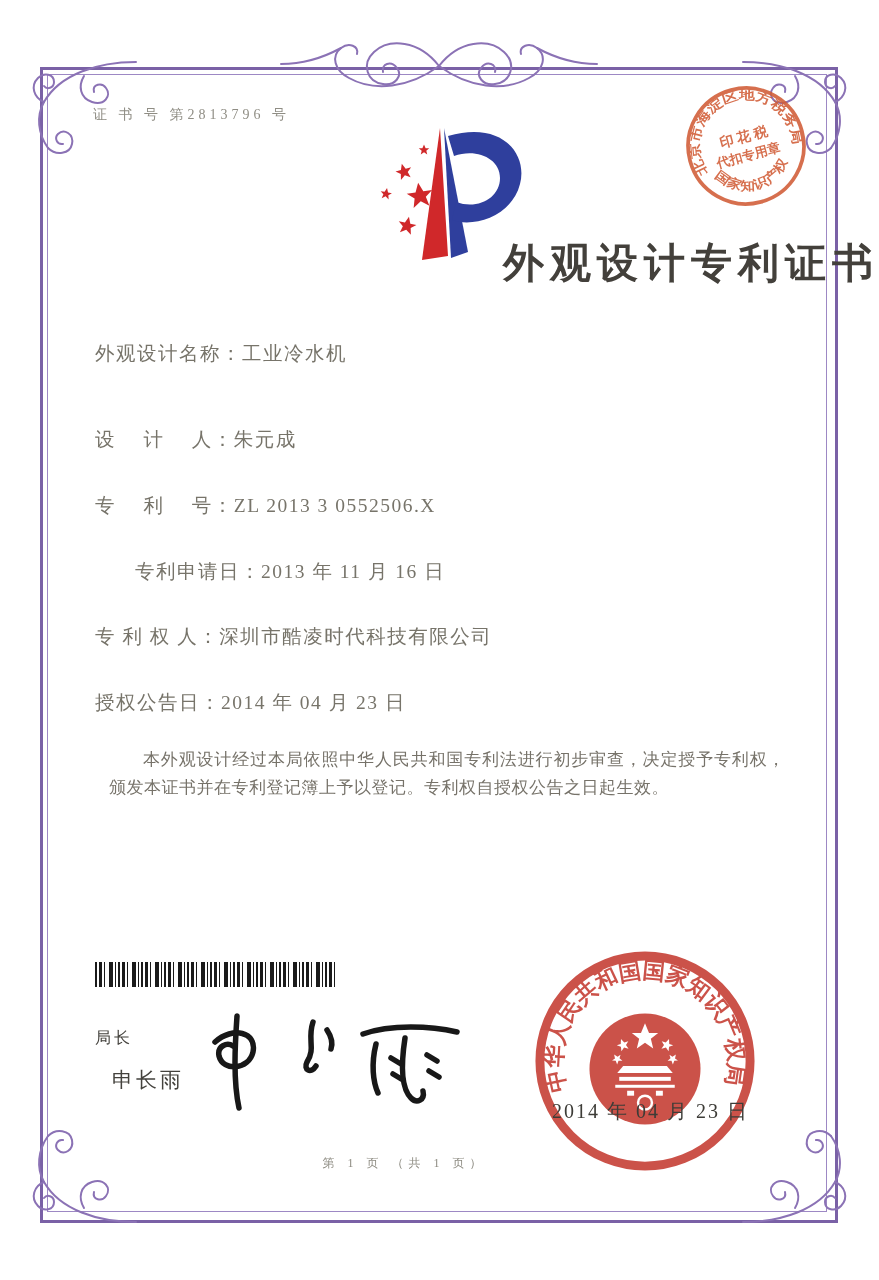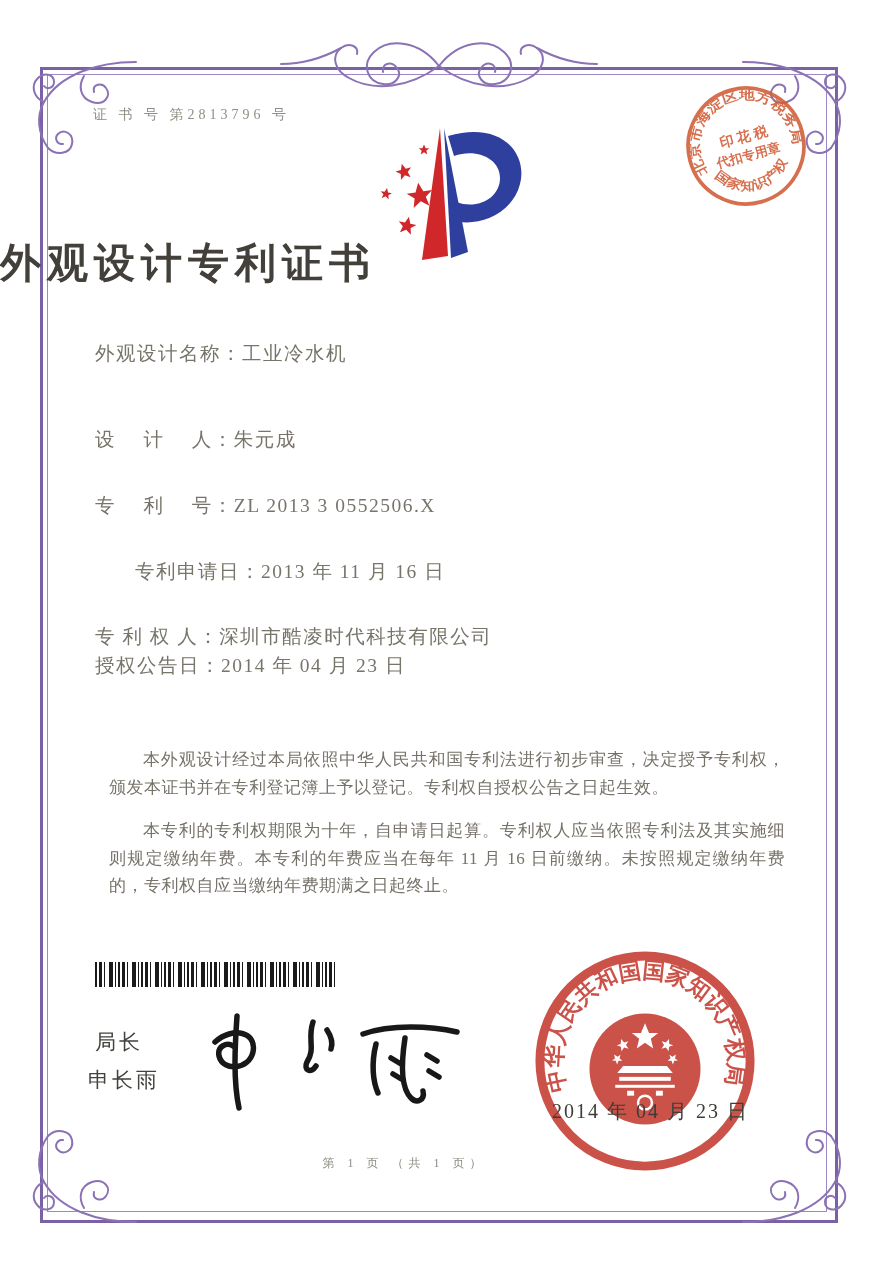--- a/index.html
+++ b/index.html
@@ -10,41 +10,41 @@
   }
   .abs{position:absolute;}
   
   .frame-outer{left:40px;top:67px;width:792px;height:1150px;border:3px solid #7a61a6;}
   .frame-inner{left:47px;top:74px;width:778px;height:1136px;border:1px solid #9d88c4;}
   .flourish{color:#8b72b5;}
   
   .cert-no{left:93px;top:106px;font-size:14px;letter-spacing:4px;color:#8f8d84;}
   .tax-stamp{left:676px;top:76px;opacity:.88;}
   .logo{left:352px;top:118px;}
-  .title{left:0;right:0;top:236px;text-align:left;font-size:41px;font-weight:700;
+  .title{left:0;right:0;top:236px;text-align:right;font-size:41px;font-weight:700;
          letter-spacing:6px;color:#43403b;font-family:Liberation Mono, monospace;}
   
   .field{left:95px;font-size:19.5px;color:#77746a;letter-spacing:1.5px;white-space:nowrap;}
-  .f0{top:340px;text-align:right;} .f1{top:426px;} .f2{top:492px;} .f3{top:558px;margin-left:40px;} .f4{top:623px;} .f5{top:652px;}
+  .f0{top:340px;text-align:right;} .f1{top:426px;} .f2{top:492px;} .f3{top:558px;margin-left:40px;} .f4{top:623px;} .f5{top:689px;}
   
   .paras{left:93px;top:730px;width:708px;font-size:17px;line-height:27.5px;
          color:#767269;letter-spacing:.5px;text-align:justify;}
   .paras p{margin:16px;text-indent:2em;}
   
   .barcode{left:95px;top:962px;width:242px;height:25px;
     background:repeating-linear-gradient(90deg,
       #1b1b1b 0 2px,#fff 2px 4px,
       #1b1b1b 4px 7px,#fff 7px 9px,
       #1b1b1b 9px 10px,#fff 10px 14px,
       #1b1b1b 14px 18px,#fff 18px 20px,
       #1b1b1b 20px 21px,#fff 21px 23px);}
   
-  .sig-title{left:95px;top:1028px;font-size:21px;letter-spacing:3px;color:#44423d;
+  .sig-title{left:95px;top:1028px;font-size:16px;letter-spacing:3px;color:#44423d;
              font-family:"Liberation Sans","DejaVu Sans",sans-serif;}
-  .sig-name{left:88px;top:1066px;font-size:21px;letter-spacing:3px;color:#44423d;
+  .sig-name{left:112px;top:1066px;font-size:21px;letter-spacing:3px;color:#44423d;
             font-family:Liberation Mono, monospace;}
   .sig-hand{left:195px;top:1000px;}
   
   .seal{left:530px;top:946px;opacity:.93;}
   .seal-date{left:552px;top:1098px;font-size:20px;letter-spacing:2px;color:#3d3c37;z-index:5;}
   
   .footer{left:0;right:70px;top:1155px;text-align:center;font-size:12px;
           letter-spacing:5px;color:#8c8a80;}
   svg text{font-family:"Liberation Serif","DejaVu Serif",serif;}
 </style>
@@ -142,21 +142,20 @@
 
 <div class="abs field f0"><span>外观设计名称</span>：<span>工业冷水机</span></div>
 <div class="abs field f1"><span>设　 计　 人</span>：<span>朱元成</span></div>
 <div class="abs field f2"><span>专　 利　 号</span>：<span>ZL 2013 3 0552506.X</span></div>
 <div class="abs field f3"><span>专利申请日</span>：<span>2013 年 11 月 16 日</span></div>
 <div class="abs field f4"><span>专 利 权 人</span>：<span>深圳市酷凌时代科技有限公司</span></div>
 <div class="abs field f5"><span>授权公告日</span>：<span>2014 年 04 月 23 日</span></div>
 
 <div class="abs paras">
   <p>本外观设计经过本局依照中华人民共和国专利法进行初步审查，决定授予专利权，颁发本证书并在专利登记簿上予以登记。专利权自授权公告之日起生效。</p>
-  <p>本专利的专利权期限为十年，自申请日起算。专利权人应当依照专利法及其实施细则规定缴纳年费。本专利的年费应当在每年 11 月 16 日前缴纳。未按照规定缴纳年费的，专利权自应当缴纳年费期满之日起终止。</p>
 </div>
 
 <div class="abs barcode"></div>
 
 <div class="abs sig-title">局长</div>
 <div class="abs sig-name">申长雨</div>
 
 <svg class="abs sig-hand" width="280" height="115" viewBox="0 0 280 115">
   <g stroke="#181818" stroke-width="5.5" fill="none" stroke-linecap="round" stroke-linejoin="round">
     <path d="M42,16 C40,45 38,80 44,108"></path>

